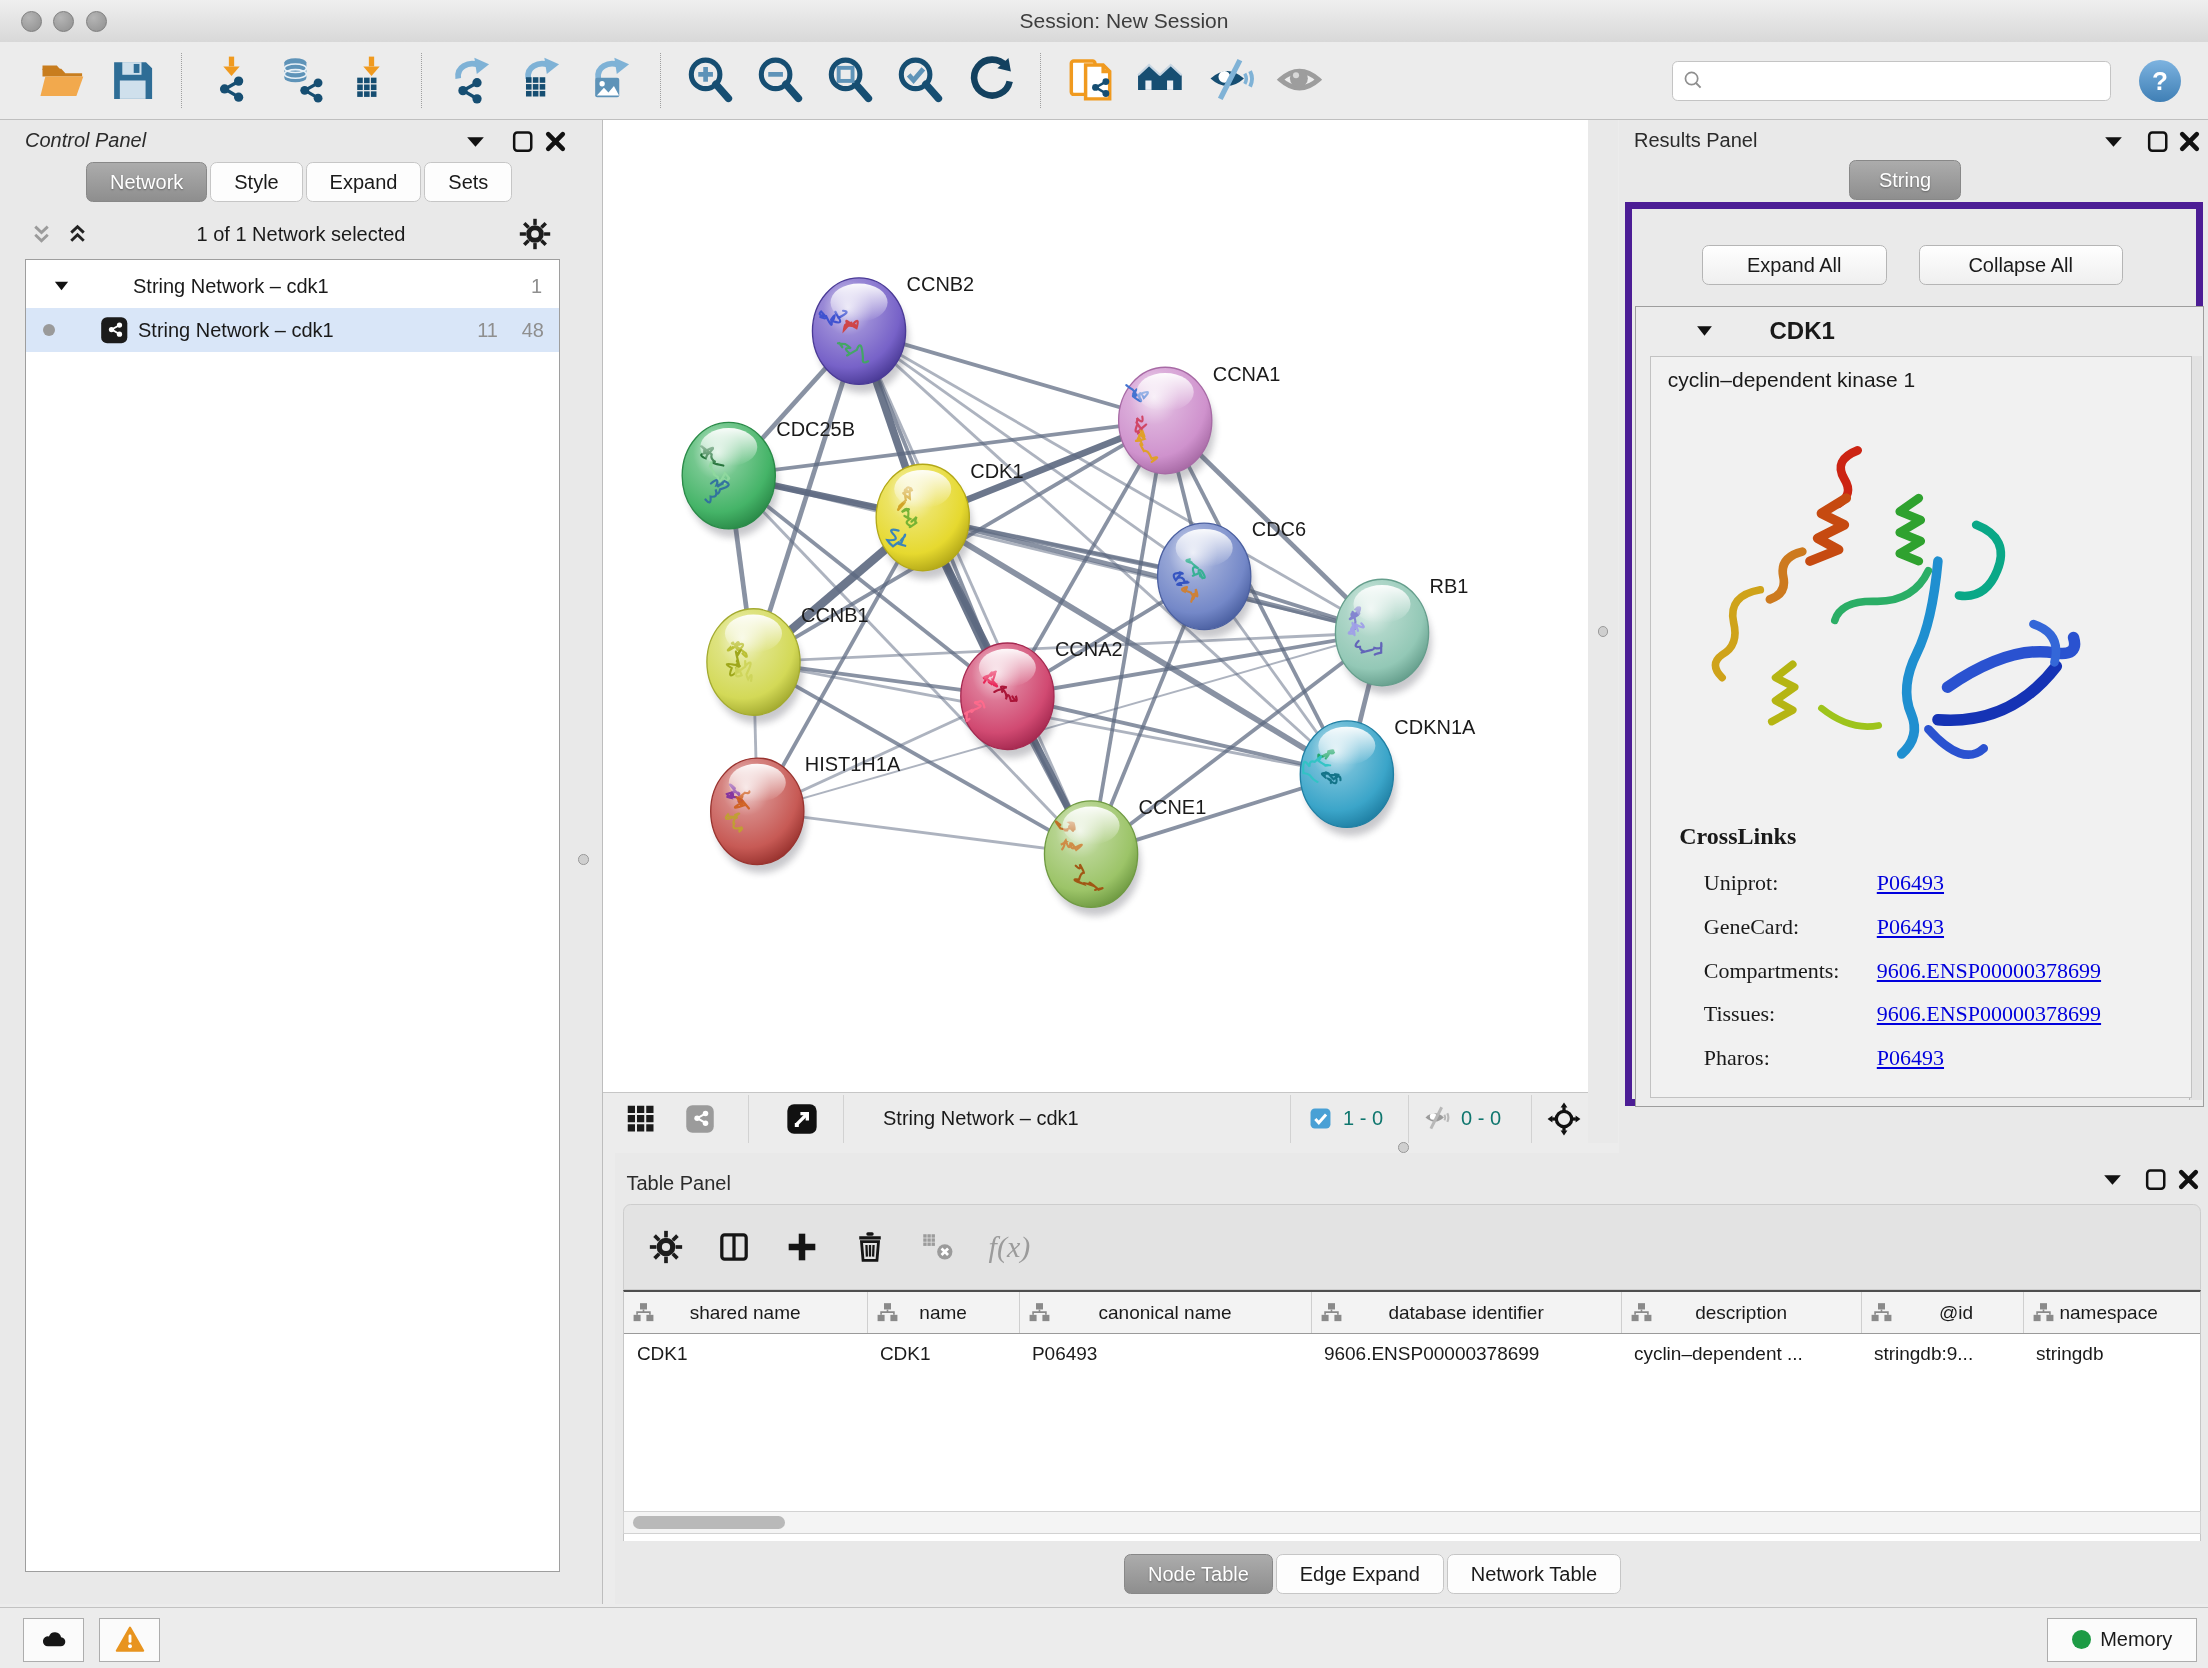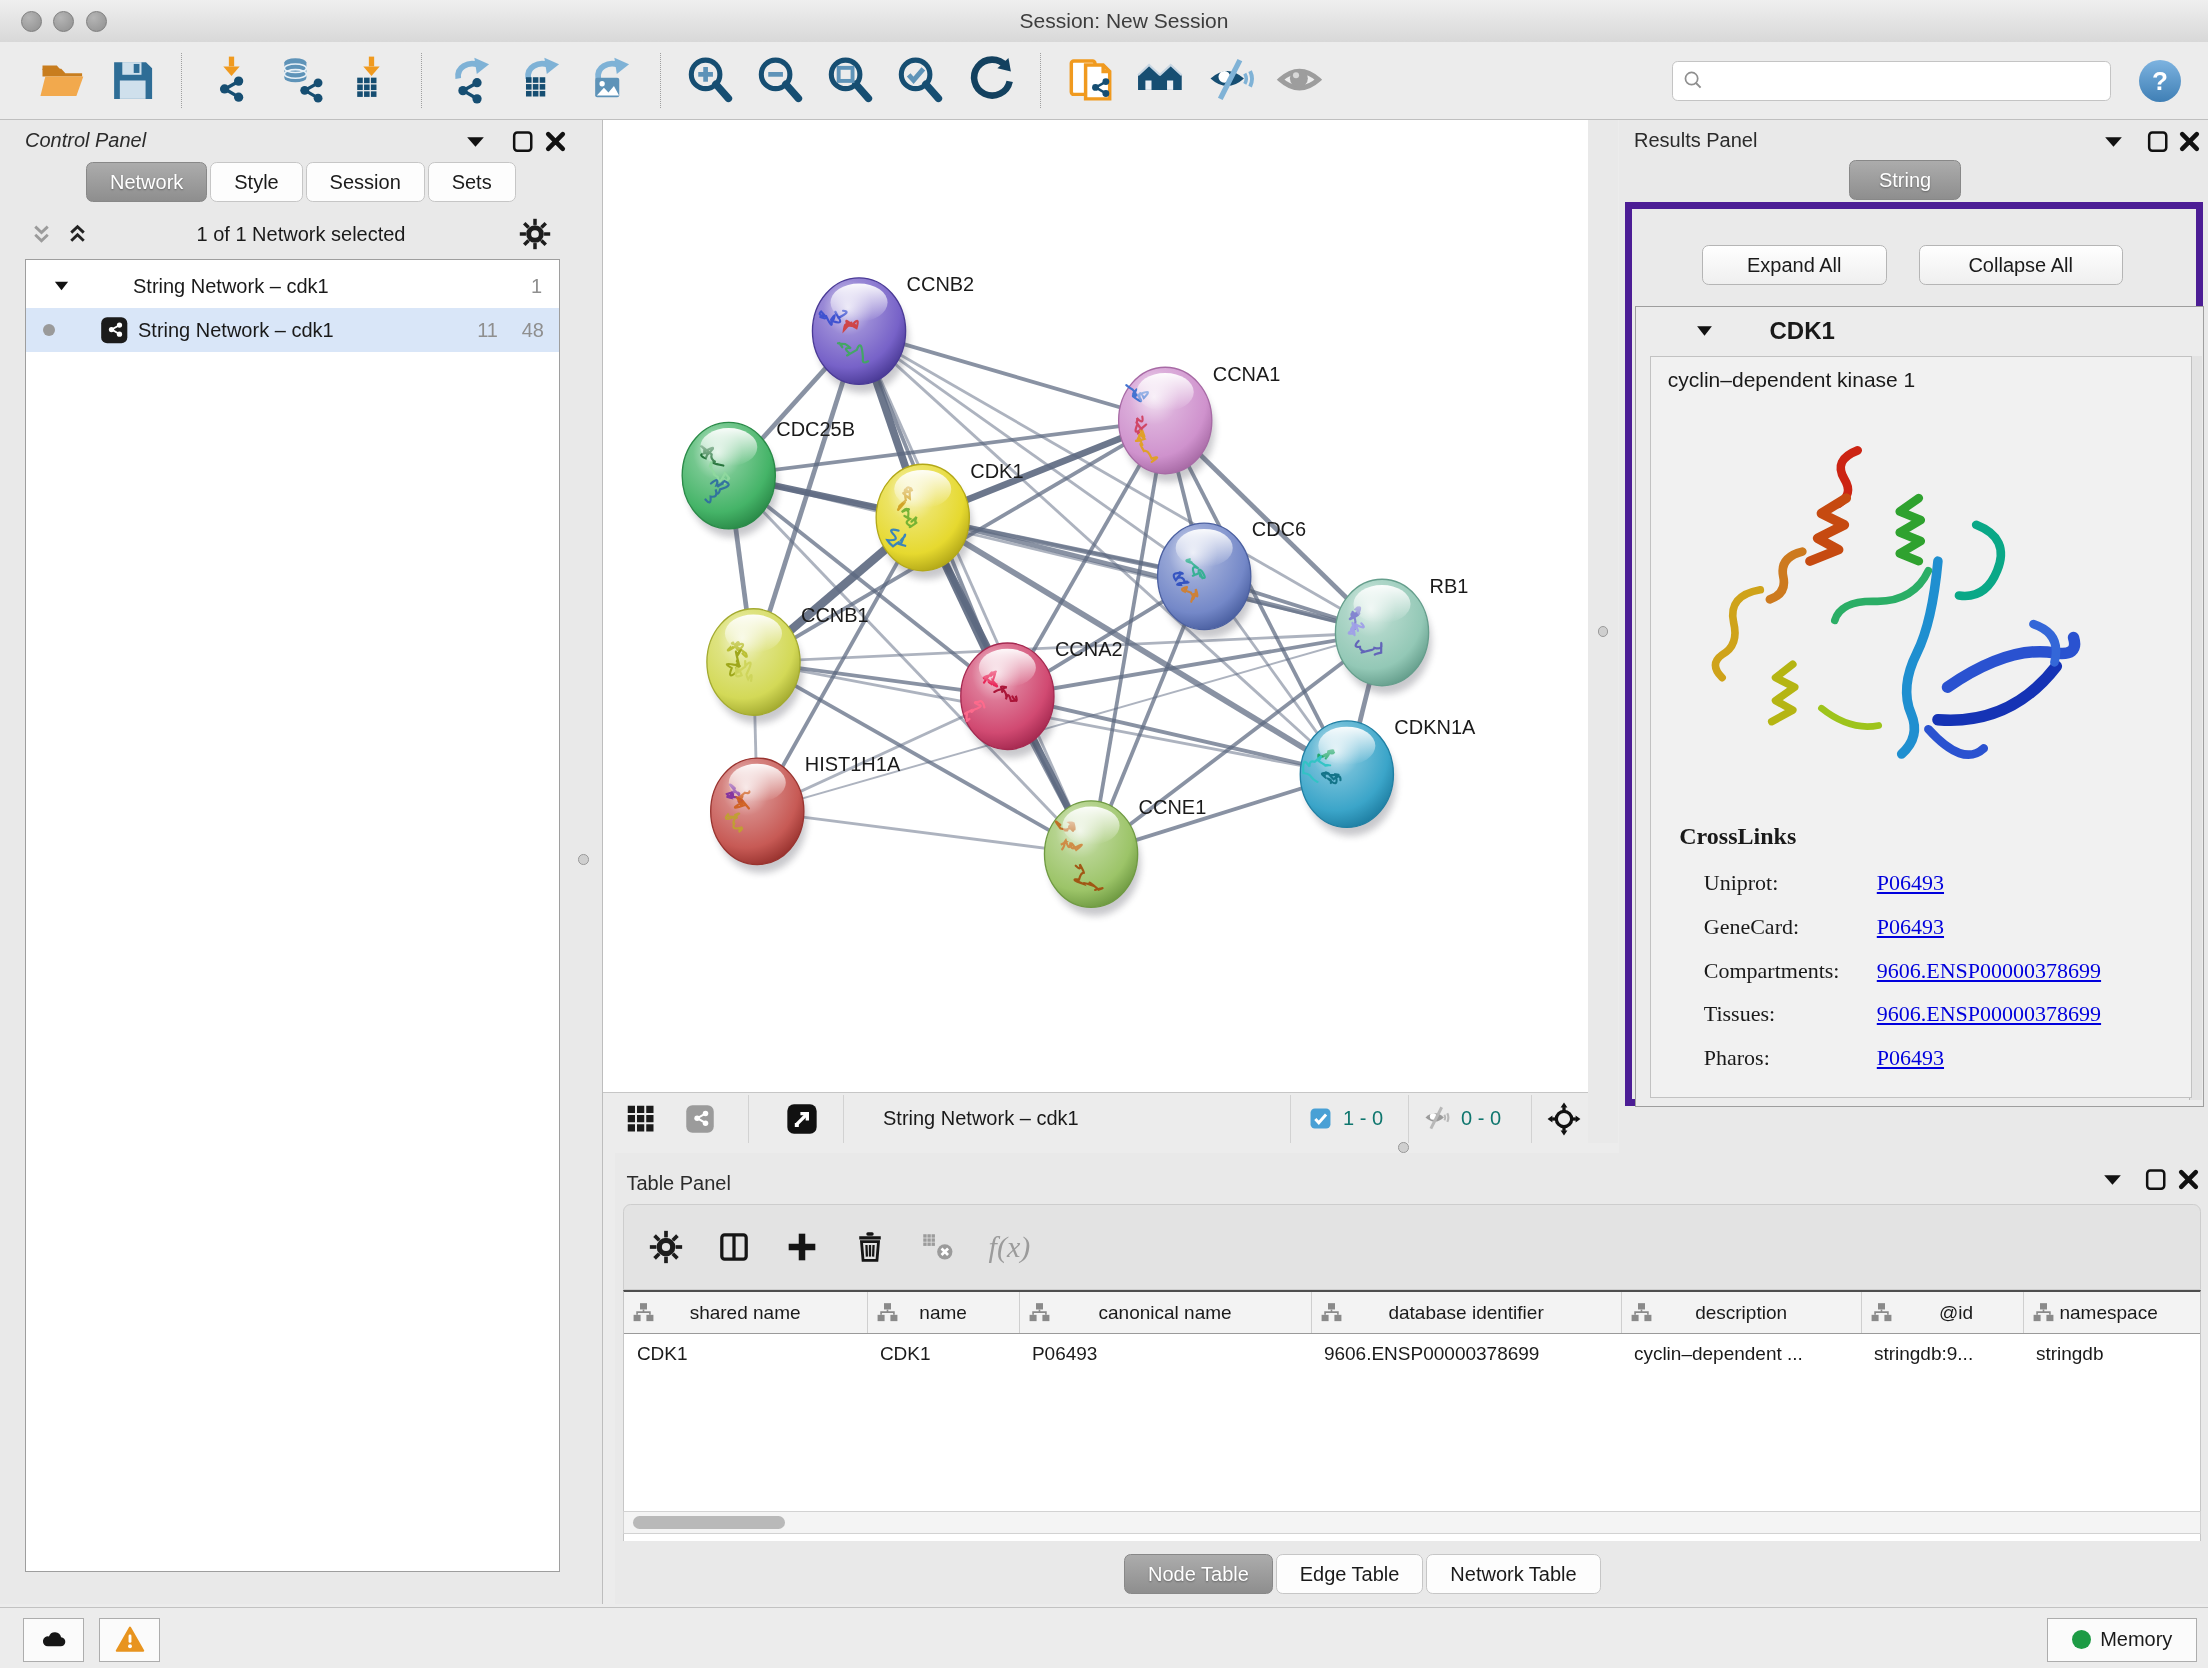--- a/index.html
+++ b/index.html
@@ -331,21 +331,21 @@
       </svg>
     </span>
   <span class="ph-ico" style="left:542px;top:8.6px">
       <svg viewBox="0 0 24 24" xmlns="http://www.w3.org/2000/svg">
         <path d="M5 5 L19 19 M19 5 L5 19" stroke="#111" stroke-width="4.4" stroke-linecap="round"></path>
       </svg>
     </span>
   <div class="cp-tabs" id="cp-tabs">
       <div class="tab sel">Network</div>
       <div class="tab">Style</div>
-      <div class="tab">Session</div>
+      <div class="tab">Expand</div>
       <div class="tab">Sets</div>
     </div>
   <div class="cp-selbar">
     <span class="ph-ico" style="left:28.5px;top:11.4px;width:25px;height:23px">
         <svg viewBox="0 0 20 18" xmlns="http://www.w3.org/2000/svg">
           <path d="M5 3.5 l5 4.8 5-4.8 M5 10 l5 4.8 5-4.8" stroke="#9b9b9b" stroke-width="2.3" fill="none"></path>
         </svg>
       </span>
     <span class="ph-ico" style="left:65px;top:11.4px;width:25px;height:23px">
         <svg viewBox="0 0 20 18" xmlns="http://www.w3.org/2000/svg">
@@ -949,21 +949,21 @@
           <div class="td" style="width: 162px;">stringdb:9...</div>
           <div class="td" style="width: 171px;">stringdb</div>
         </div>
       </div>
   </div>
   <div class="tp-hscroll">
     <span class="tp-thumb"></span>
   </div>
   <div class="tp-tabs" id="tp-tabs">
       <div class="tab sel">Node Table</div>
-      <div class="tab">Edge Table</div>
+      <div class="tab">Edge Expand</div>
       <div class="tab">Network Table</div>
     </div>
 </div>
 
 <div class="abs statusbar">
   <div class="sb-btn" style="left:23px;width:61px">
     <span class="ph-ico" style="position:static;width:32px;height:27px">
         <svg viewBox="0 0 24 24" xmlns="http://www.w3.org/2000/svg">
           <path d="M6.6 18 a4.4 4.4 0 1 1 .9-8.7 A5.6 5.6 0 0 1 18.3 10 A3.9 3.9 0 0 1 17.8 18 Z" fill="#161616"></path>
         </svg>

